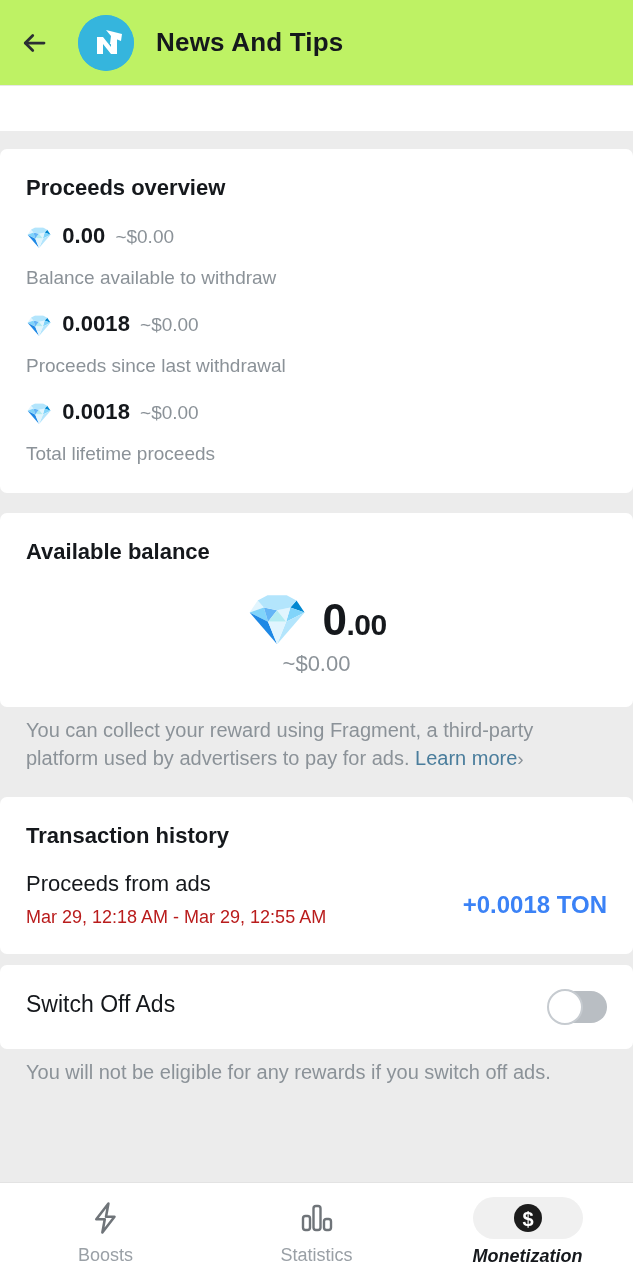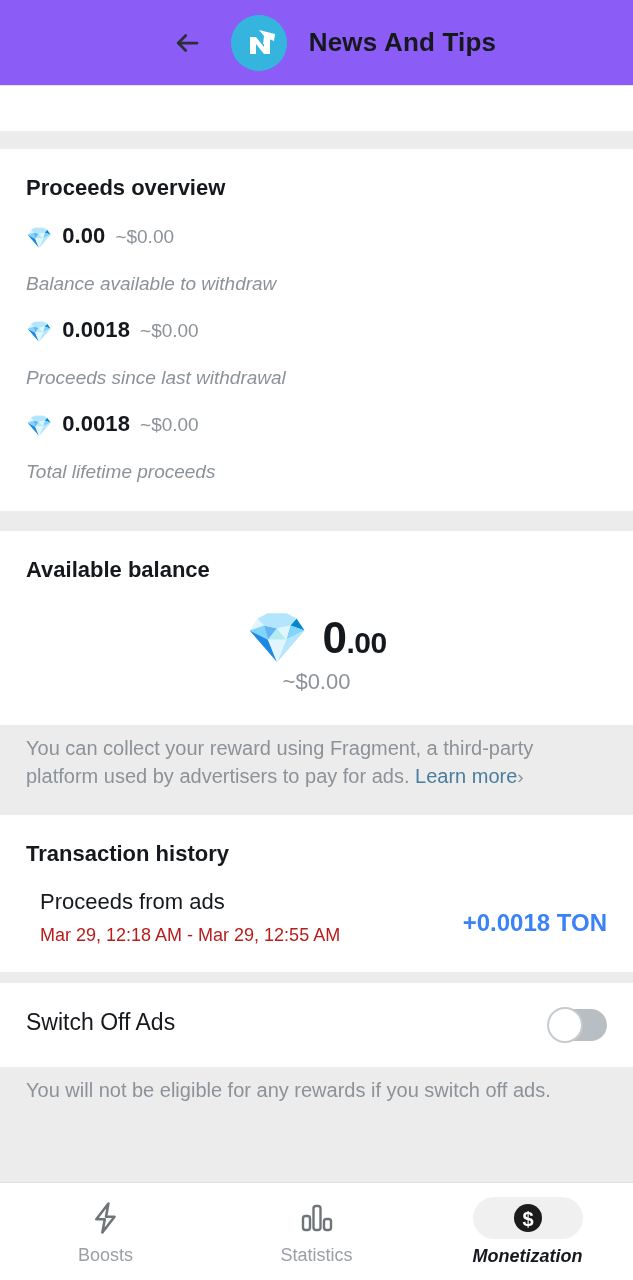--- a/index.html
+++ b/index.html
@@ -7,22 +7,22 @@
   body{
     font-family:"Liberation Sans", sans-serif;
     background:#ececec;
     color:#111;
     -webkit-font-smoothing:antialiased;
   }
   .phone{ position:relative; width:633px; height:1280px; overflow:hidden; background:#ececec; display:flex; flex-direction:column; }
 
   
   .header{
-    height:85px; background:#8b5cf6; display:flex; align-items:center;
-    padding-left:28px; flex:0 0 auto;justify-content:center;
+    height:85px; background:#bef264; display:flex; align-items:center;
+    padding-left:12px; flex:0 0 auto;
   }
   .back-btn{ width:44px; height:44px; display:flex; align-items:center; justify-content:center; cursor:pointer; }
   .back-btn svg{ display:block; }
   .logo{
     width:56px; height:56px; border-radius:50%;
     background:#35b5dd; margin-left:22px; flex:0 0 auto;
     display:flex; align-items:center; justify-content:center; overflow:hidden;
   }
   .logo svg{ display:block; }
   .header-title{
@@ -30,56 +30,56 @@
   }
 
   
   .header-sub{ height:46px; background:#ffffff; border-top:1px solid #e7e7e7; flex:0 0 auto; }
 
   .gap{ background:#ececec; flex:0 0 auto; }
   .gap-18{ height:18px; }
   .gap-20{ height:20px; }
   .gap-11{ height:11px; }
 
-  .card{ background:#ffffff; flex:0 0 auto; }
+  .card{ background:#ffffff; flex:0 0 auto;border-radius:7px; }
 
   .section-title{
     font-size:22px; font-weight:bold; color:#15181c;
     padding:26px 26px 0 26px;
   }
 
   
   .proceeds{ padding:0 26px 28px 26px; }
   .p-row{ padding-top:22px; }
   .p-amount{ display:flex; align-items:baseline; gap:10px; }
   .gem{ font-size:21px; line-height:1; position:relative; top:2px; }
   .p-val{ font-size:22px; font-weight:bold; color:#15181c; letter-spacing:.1px; }
   .p-usd{ font-size:19px; color:#8b9298; font-weight:normal; }
-  .p-label{ font-size:19px; color:#8b9298; margin-top:24px;font-style:italic; }
+  .p-label{ font-size:19px; color:#8b9298; margin-top:18px; }
 
   
   .balance-wrap{ padding:0 26px 30px 26px; }
   .balance-big{
     margin-top:30px; display:flex; align-items:center; justify-content:center; gap:14px;
   }
   .gem-big{ font-size:50px; line-height:1; }
   .bal-num{ font-size:44px; font-weight:bold; color:#15181c; letter-spacing:-.5px; }
   .bal-num .dec{ font-size:30px; }
   .bal-usd{ text-align:center; font-size:22px; color:#8b9298; margin-top:6px; }
 
   
   .note{
     background:#ececec; padding:9px 26px 24px 26px;
     font-size:20px; line-height:1.42; color:#8b9298; flex:0 0 auto;
   }
   .note a{ color:#4a7d9c; text-decoration:none; font-weight:normal; }
   .chev{ font-size:19px; }
 
   
-  .tx-wrap{ padding:0 26px 26px 40px; }
+  .tx-wrap{ padding:0 26px 26px 26px; }
   .tx-row{ display:flex; align-items:flex-start; justify-content:space-between; margin-top:22px; gap:14px; }
   .tx-title{ font-size:22px; color:#15181c; }
   .tx-date{ font-size:18px; color:#b91c1c; margin-top:10px; }
   .tx-amount{ font-size:24px; font-weight:bold; color:#3b82f6; white-space:nowrap; padding-top:20px; }
 
   
   .switch-row{
     display:flex; align-items:flex-start; justify-content:space-between;
     padding:26px 26px 26px 26px;
   }

